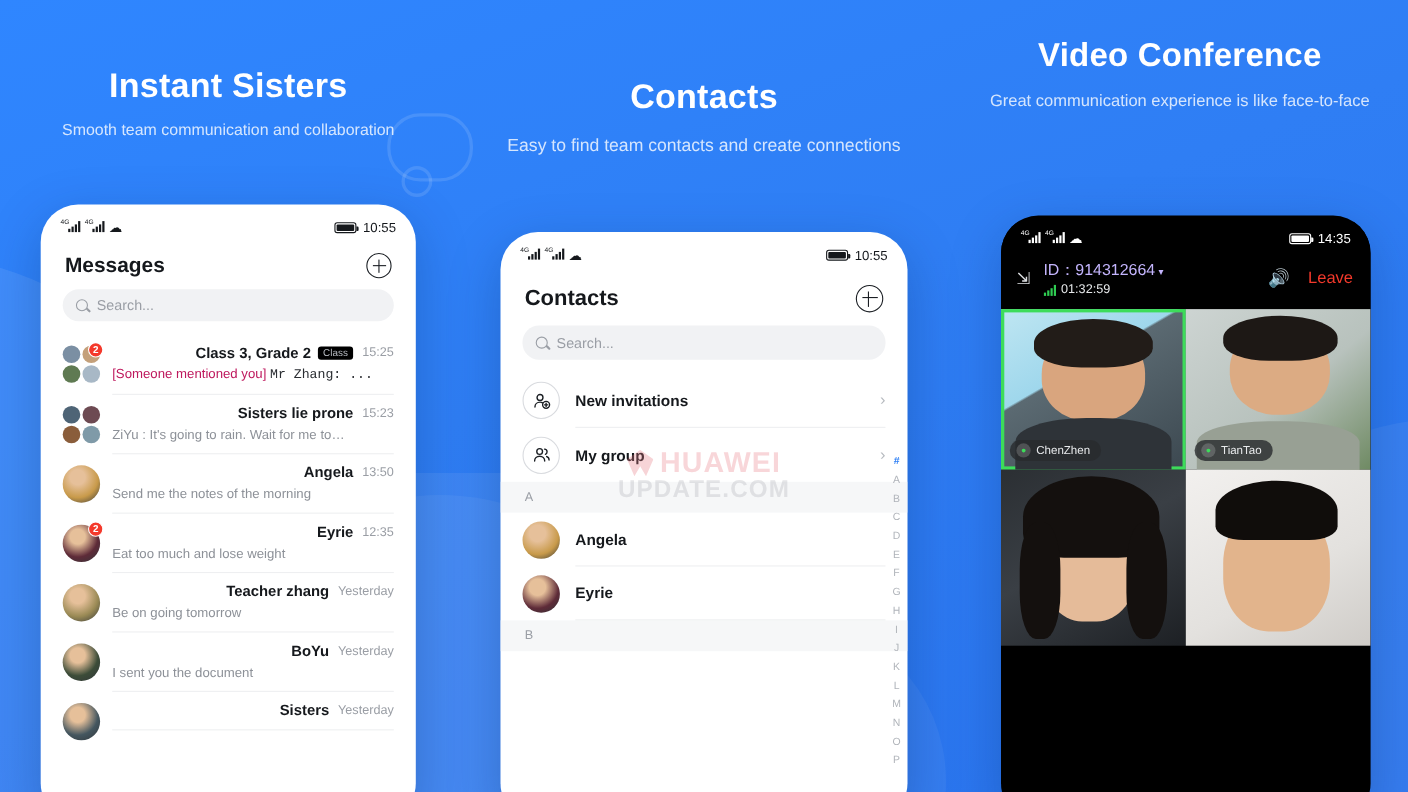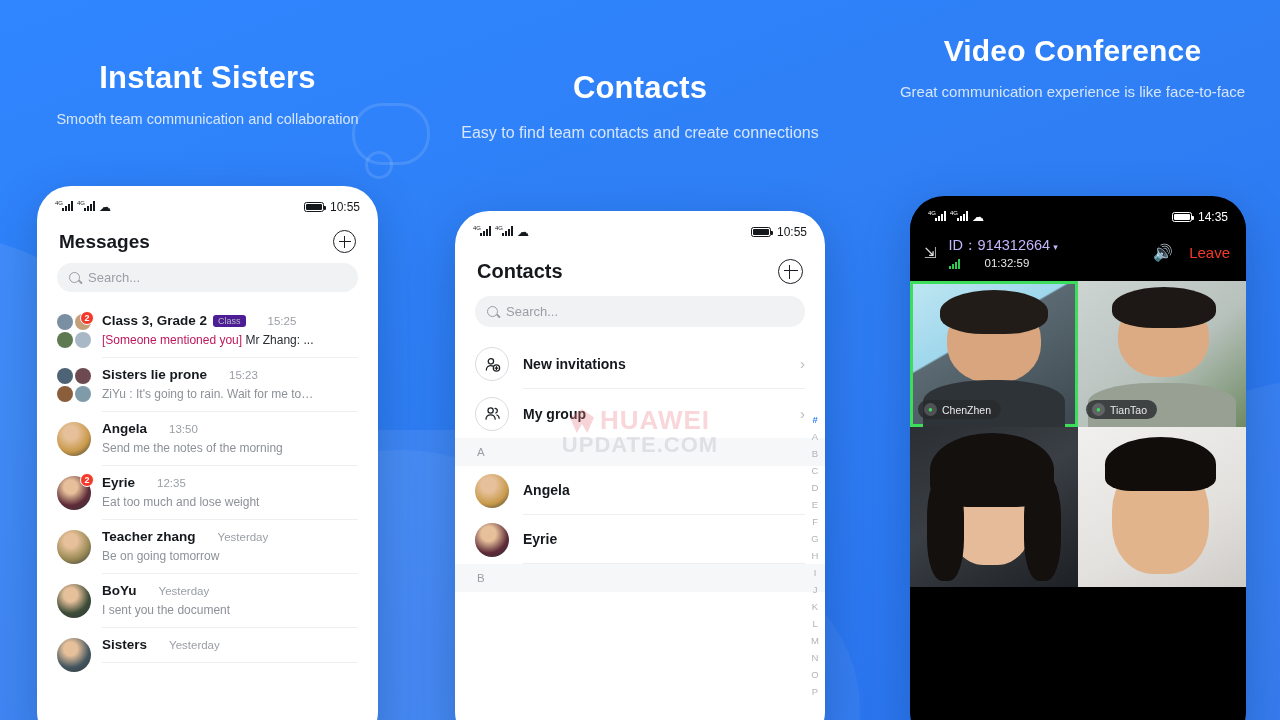--- a/index.html
+++ b/index.html
@@ -133,33 +133,33 @@
     content:""; position:absolute; width:5px; height:1.5px;
     background:#9a9ea5; transform: rotate(45deg);
     right:-4px; bottom:0px; border-radius:1px;
   }
   .search-ph { color:#9a9ea5; font-size:13px; }
 
   
   .msg-list { margin-top: 12px; }
   .msg-row { display:flex; padding: 0 20px; gap:11px; align-items:flex-start; }
   .msg-body { flex:1; padding: 9px 0 10px 0; border-bottom:1px solid #eeeff1; min-width:0;}
-  .msg-top { display:flex; align-items:center; justify-content:flex-start; gap:22px;}
+  .msg-top { display:flex; align-items:center; justify-content:flex-end; gap:8px;}
   .msg-name { font-size:13.5px; font-weight:bold; color:#15181c; white-space:nowrap;}
   .msg-time { font-size:11.5px; color:#9a9ea5; white-space:nowrap; }
   .msg-tag {
-    font-size:9px; color:#b9bdc3; background:#4c1d95;
+    font-size:9px; color:#b9bdc3; background:#000000;
     border-radius:3px; padding:1px 5px; margin-left:6px; font-weight:normal;
   }
   .msg-prev {
     font-size:12px; color:#8d9198; margin-top:5px;
     white-space:nowrap; overflow:hidden; text-overflow:ellipsis;
   }
   .mention { color:#be185d; }
-  .prev-dark { color:#2a2d32; }
+  .prev-dark { color:#2a2d32;font-family:Liberation Mono, monospace; }
 
   
   .av { position:relative; flex:none; width:34px; height:34px; margin-top:10px;}
   .av-single { width:34px; height:34px; border-radius:50%; background-size:cover; }
   .av-grid { width:34px; height:34px; display:grid; grid-template-columns:1fr 1fr;
              grid-template-rows:1fr 1fr; gap:1.5px; }
   .av-grid span { border-radius:50%; display:block; }
   .badge {
     position:absolute; top:-3px; right:-3px; min-width:14px; height:14px;
     border-radius:7px; background:#f4392b; color:#fff; font-size:9px;
@@ -208,21 +208,21 @@
 
   
   .vc-top { background:#000; color:#fff; }
   .vc-bar { display:flex; align-items:center; padding: 4px 16px 12px 14px; }
   .vc-min { font-size:15px; color:#dcdee1; margin-right:12px; }
   .vc-idwrap { flex:1; }
   .vc-id { font-size:14.5px; color:#c4b5fd; }
   .vc-caret { font-size:9px; margin-left:3px; }
   .vc-sub { display:flex; align-items:center; gap:5px; margin-top:2px; }
   .sig-green { color:#2fcc52; }
-  .vc-timer { font-size:11.5px; color:#e6e8ea;margin-left:20px; }
+  .vc-timer { font-size:11.5px; color:#e6e8ea; }
   .vc-spk { font-size:16px; margin-right:16px; color:#fff; }
   .vc-leave { color:#f4392b; font-size:15px; font-weight:500; }
   .vc-grid { display:grid; grid-template-columns:1fr 1fr; }
   .tile { position:relative; height:146px; overflow:hidden; }
   .tile.active { outline:3px solid #3ddc5a; outline-offset:-3px; }
   .tile-name {
     position:absolute; left:8px; bottom:8px;
     background: rgba(40,42,45,0.80); color:#e8eaec;
     border-radius:13px; padding:3px 10px 3px 6px;
     font-size:10.5px; display:flex; align-items:center; gap:5px;

